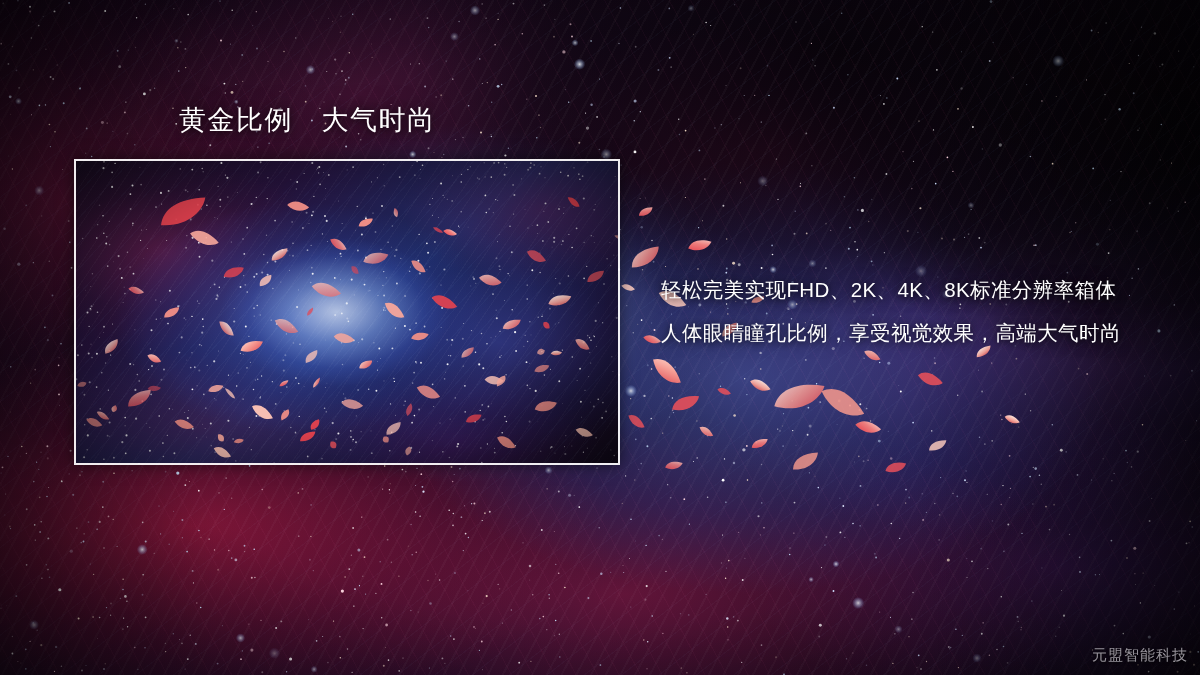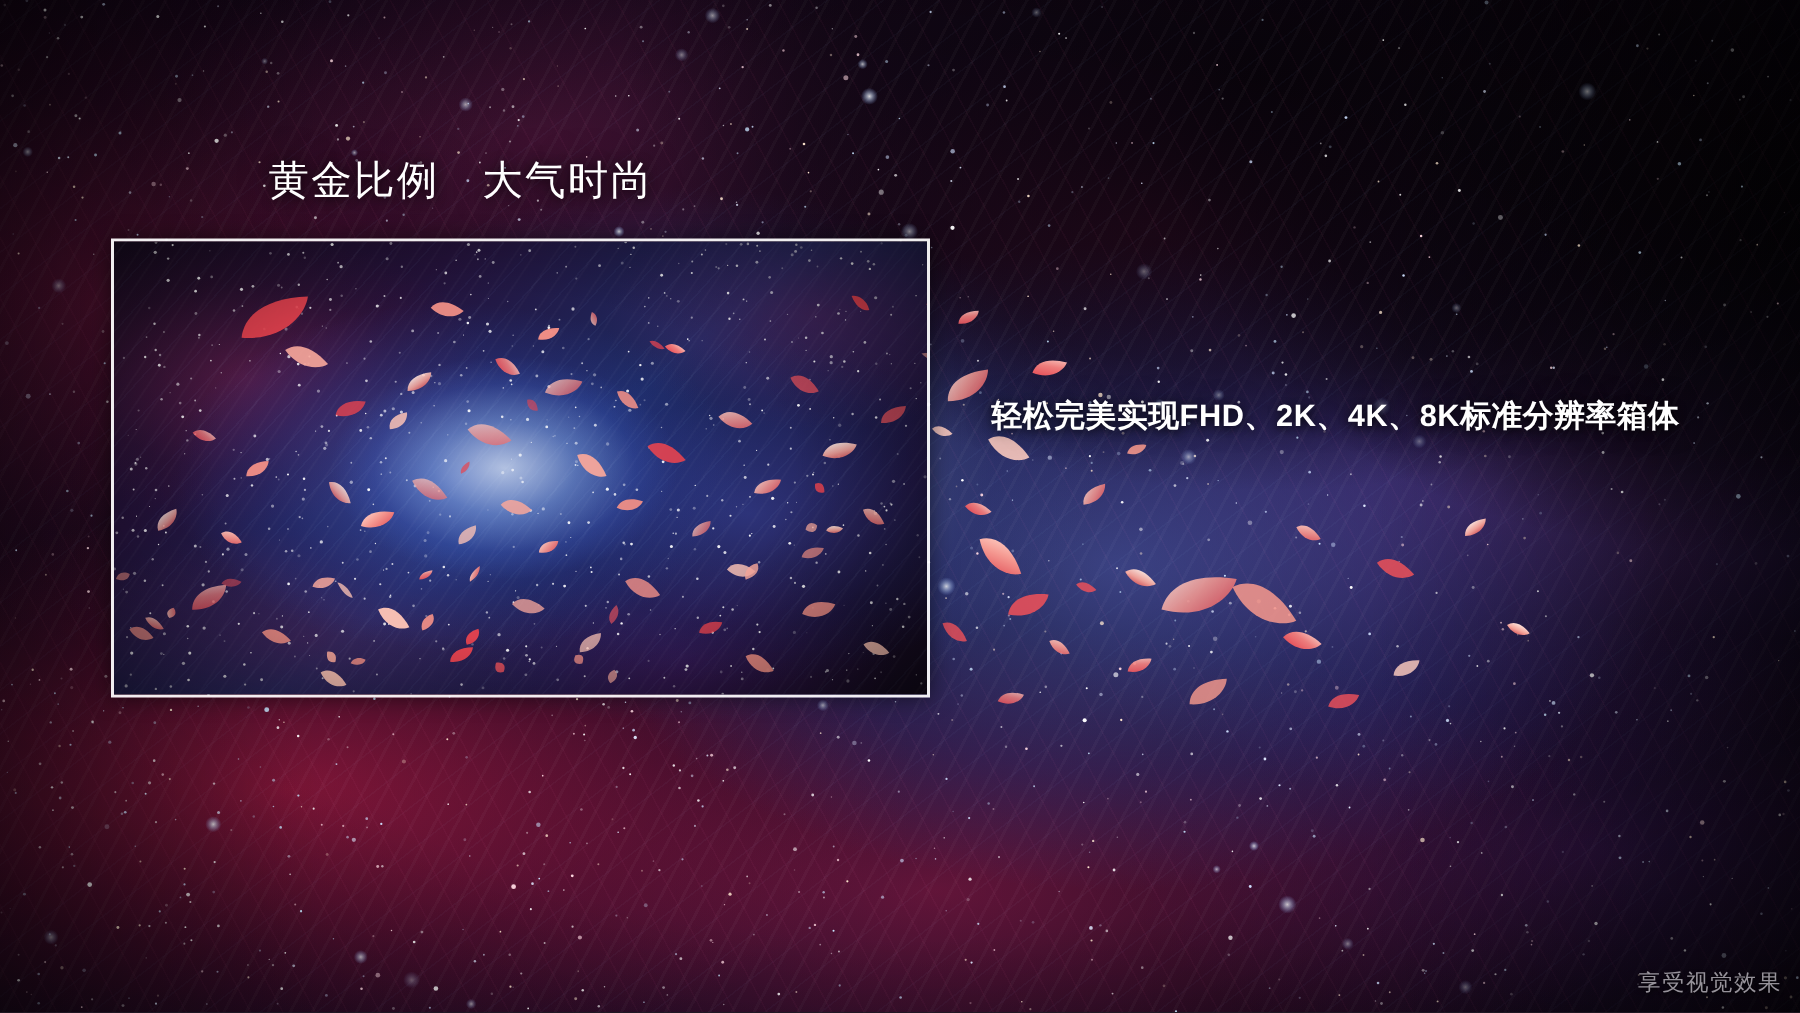--- a/index.html
+++ b/index.html
@@ -93,23 +93,22 @@
 
   
   .title{
     position:absolute; left:179px; top:103px;
     font-size:27px; line-height:1.3;
     color:#ffffff; letter-spacing:1.5px;
     white-space:pre;
     text-shadow:0 1px 7px rgba(0,0,0,0.75), 0 0 22px rgba(0,0,0,0.55);
   }
   .body-text{
-    position:absolute; left:661px; top:256px;
+    position:absolute; left:661px; top:268px;
     width:520px;
-    font-weight:bold;
   }
   .body-line{
     font-size:20.5px;
     line-height:43px;
     color:#ffffff;
     letter-spacing:0.4px;
     white-space:pre;
     text-shadow:0 1px 6px rgba(0,0,0,0.72), 0 0 16px rgba(0,0,0,0.5);
   }
   .watermark{
@@ -2613,17 +2612,18 @@
         </svg>
       </div>
       <div class="photo-vig"></div>
     </div>
   </div>
 
   <div class="title">黄金比例　大气时尚</div>
 
   <div class="body-text">
     <div class="body-line">轻松完美实现FHD、2K、4K、8K标准分辨率箱体</div>
+    <div class="body-line">人体眼睛瞳孔比例，享受视觉效果，高端大气时尚</div>
   </div>
 
-  <div class="watermark">享受视觉效果</div>
+  <div class="watermark">元盟智能科技</div>
 
 </div>
 
 </body></html>

